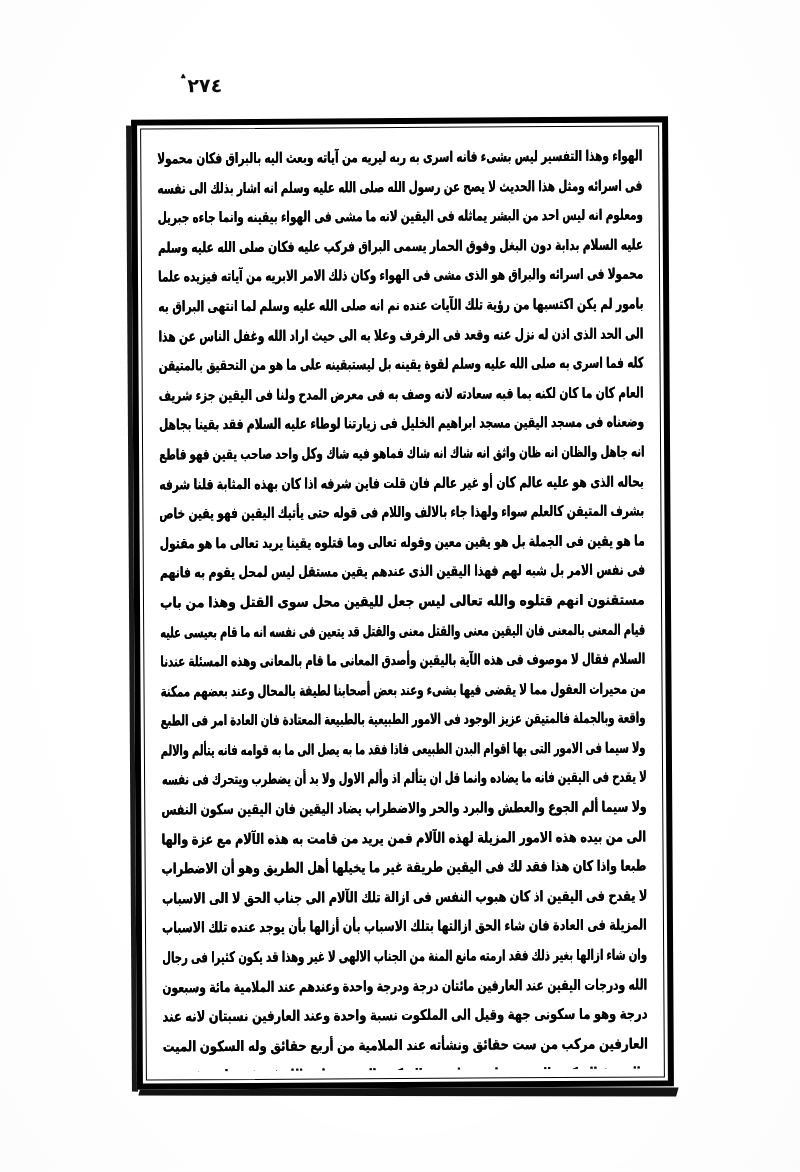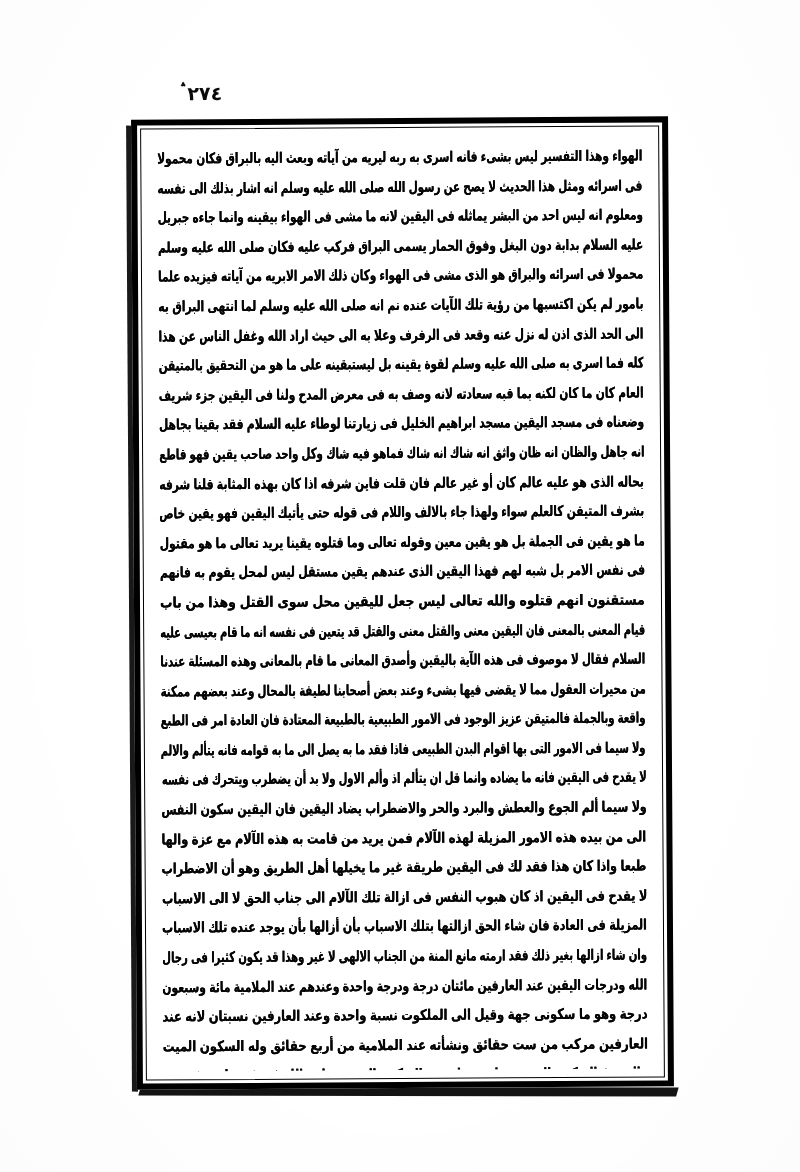--- a/index.html
+++ b/index.html
@@ -29,21 +29,21 @@
     inset: 0;
     background:
       radial-gradient(ellipse at 50% 45%, rgba(255,255,255,0) 60%, rgba(0,0,0,0.012) 100%);
     pointer-events: none;
   }
 
   
   #folio-number {
     position: absolute;
     left: 180px;
-    top: 84px;
+    top: 76px;
     font-family: "DejaVu Sans", sans-serif;
     font-size: 19px;
     font-weight: 700;
     color: #0a0a0a;
     letter-spacing: 0px;
     direction: rtl;
     line-height: 1;
     transform: rotate(-0.6deg);
   }
   #folio-mark {

